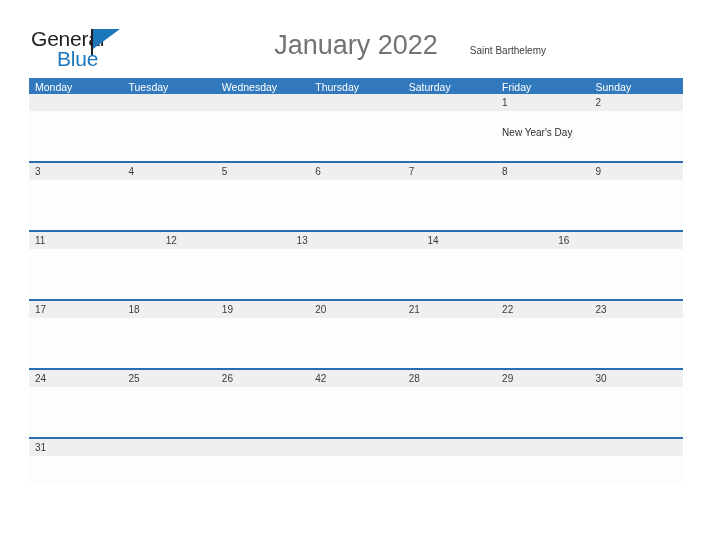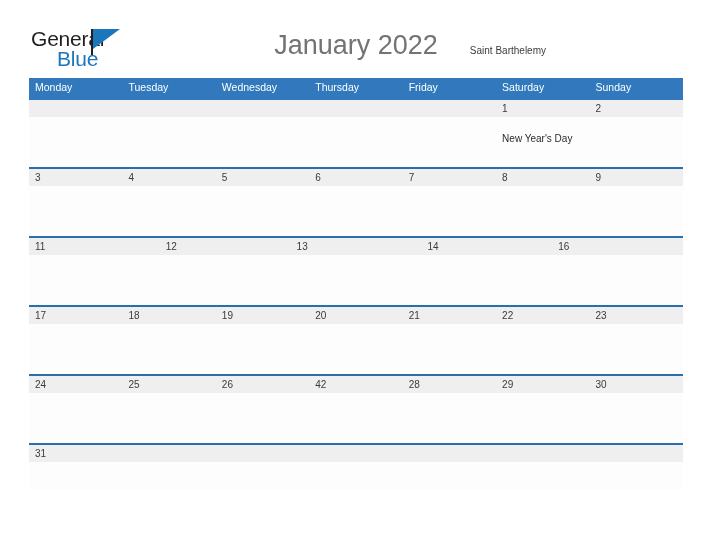--- a/index.html
+++ b/index.html
@@ -101,21 +101,21 @@
   .calendar {
     position: absolute;
     left: 29px;
     top: 78px;
     width: 654px;
   }
 
   .dow-row {
     display: flex;
     width: 654px;
-    height: 22px;
+    height: 16px;
     background: #3179bc;
   }
   .dow-cell {
     flex: 1 1 0;
     box-sizing: border-box;
     padding-left: 6px;
     font-size: 10.5px;
     color: #ffffff;
     line-height: 18px;
     white-space: nowrap;
@@ -193,22 +193,22 @@
 
   </div>
 
   <div class="calendar">
 
     <div class="dow-row">
       <div class="dow-cell">Monday</div>
       <div class="dow-cell">Tuesday</div>
       <div class="dow-cell">Wednesday</div>
       <div class="dow-cell">Thursday</div>
+      <div class="dow-cell">Saturday</div>
       <div class="dow-cell">Friday</div>
-      <div class="dow-cell">Saturday</div>
       <div class="dow-cell">Sunday</div>
     </div>
 
     <div class="week-row first">
       <div class="week-dates">
         <div class="date-cell"></div>
         <div class="date-cell"></div>
         <div class="date-cell"></div>
         <div class="date-cell"></div>
         <div class="date-cell"></div>

